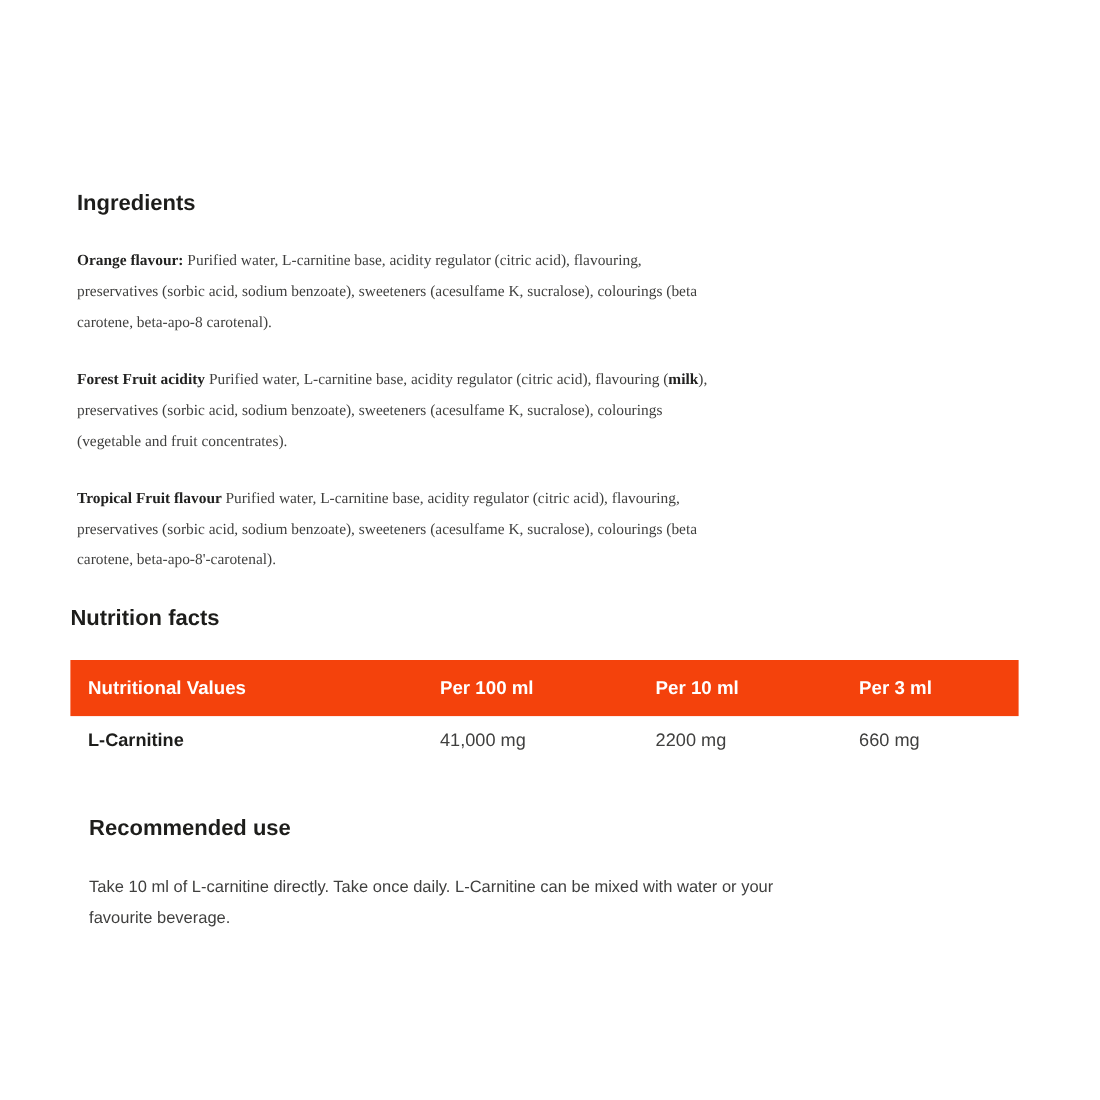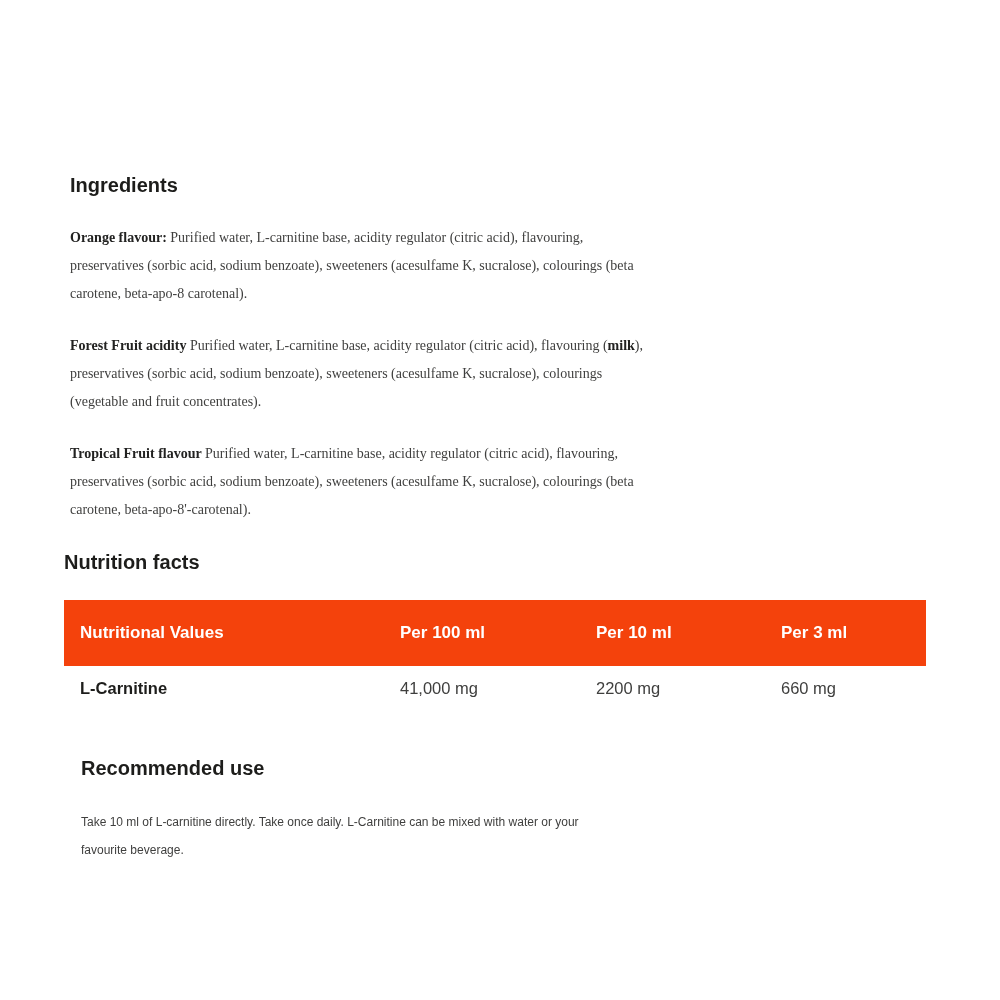--- a/index.html
+++ b/index.html
@@ -50,21 +50,21 @@
     margin-top: 25px;
     width: 862px;
   }
   .table-grid {
     display: grid;
     grid-template-columns: 320px 196px 185px 1fr;
     align-items: center;
   }
   .table-header {
     background: #f4420c;
-    height: 66px;
+    height: 51px;
     color: #ffffff;
     font-weight: 700;
     font-size: 17px;
     padding-left: 16px;
     box-sizing: border-box;
   }
   .table-row {
     padding-left: 16px;
     padding-top: 13px;
     padding-bottom: 9px;
@@ -76,21 +76,21 @@
     font-weight: 700;
     color: #1d1d1b;
   }
   #recommended-heading {
     margin-top: 48px;
     margin-left: 17px;
   }
   #recommended-paragraph {
     margin: 27px 0 0 17px;
     width: 845px;
-    font-size: 12px;
+    font-size: 15px;
     line-height: 28px;
     color: #3f3f3e;
     white-space: pre-wrap;
   }
 </style>
 </head>
 <body>
 
 <div class="content">
 

